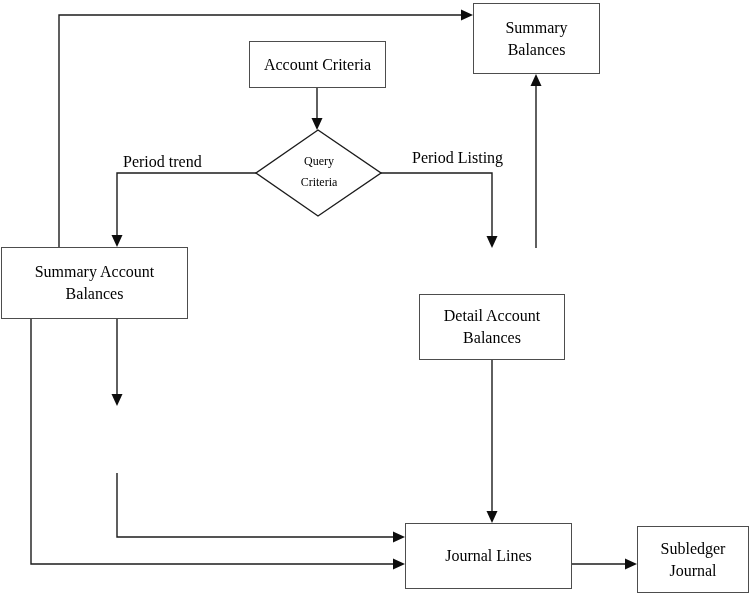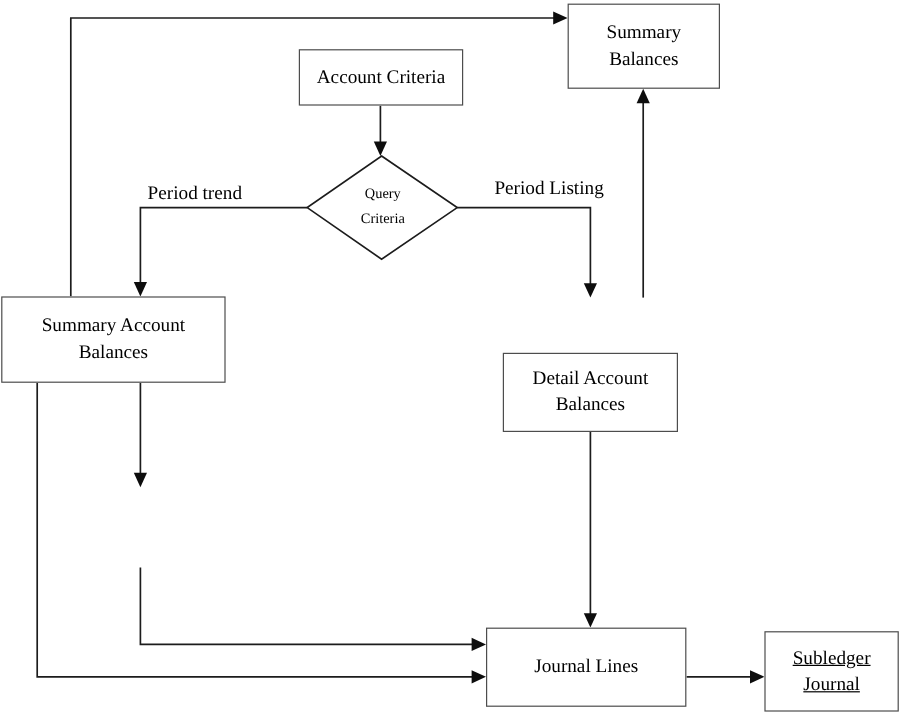--- a/index.html
+++ b/index.html
@@ -48,21 +48,21 @@
   .edge-label.period-trend  { left: 123px; top: 153px; }
   .edge-label.period-listing{ left: 412px; top: 149px; }
 
   
   .n-summary-balances         { left: 473px; top: 3px;   width: 127px; height: 71px; }
   .n-account-balances         { left: 249px; top: 41px;  width: 137px; height: 47px; }
   .n-summary-account-balances { left: 1px;   top: 247px; width: 187px; height: 72px; font-family: Liberation Serif, serif; }
   .n-detail-account-balances  { left: 419px; top: 248px; width: 146px; height: 66px; margin-top: 46px; }
   .n-detail-balances          { left: 43px;  top: 406px; width: 146px; height: 67px; }
   .n-journal-lines            { left: 405px; top: 523px; width: 167px; height: 66px; }
-  .n-subledger-details        { left: 637px; top: 526px; width: 112px; height: 67px; text-decoration: underline; }
+  .n-subledger-details        { left: 637px; top: 526px; width: 112px; height: 67px; }
 
   .edge { stroke: #1c1c1c; stroke-width: 1.4; fill: none; }
   .arrowhead { fill: #0d0d0d; stroke: none; }
   .diamond-shape { fill: #ffffff; stroke: #1c1c1c; stroke-width: 1.4; }
 </style>
 </head>
 <body>
 
 <div class="canvas">
 

